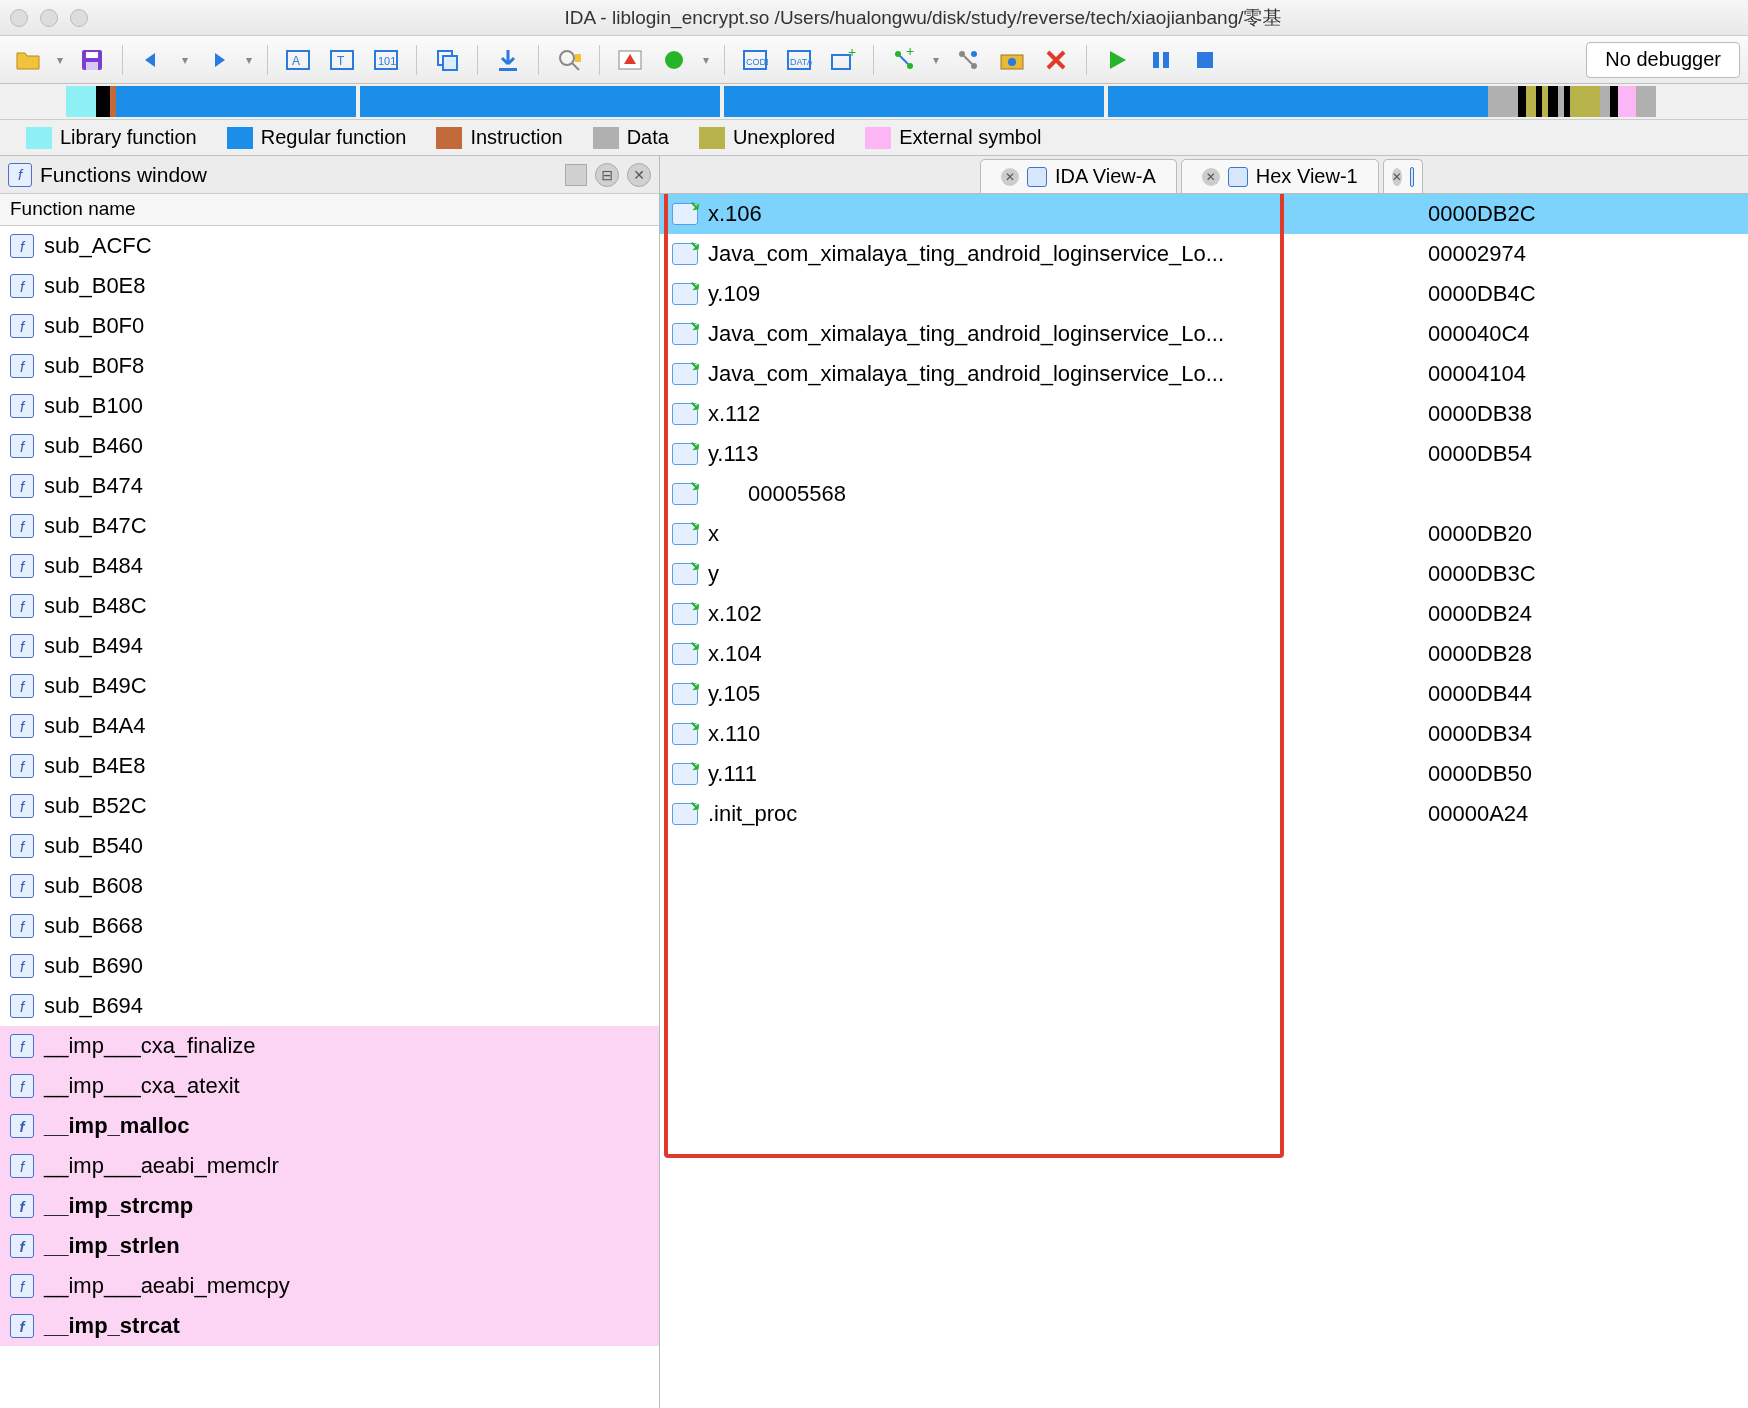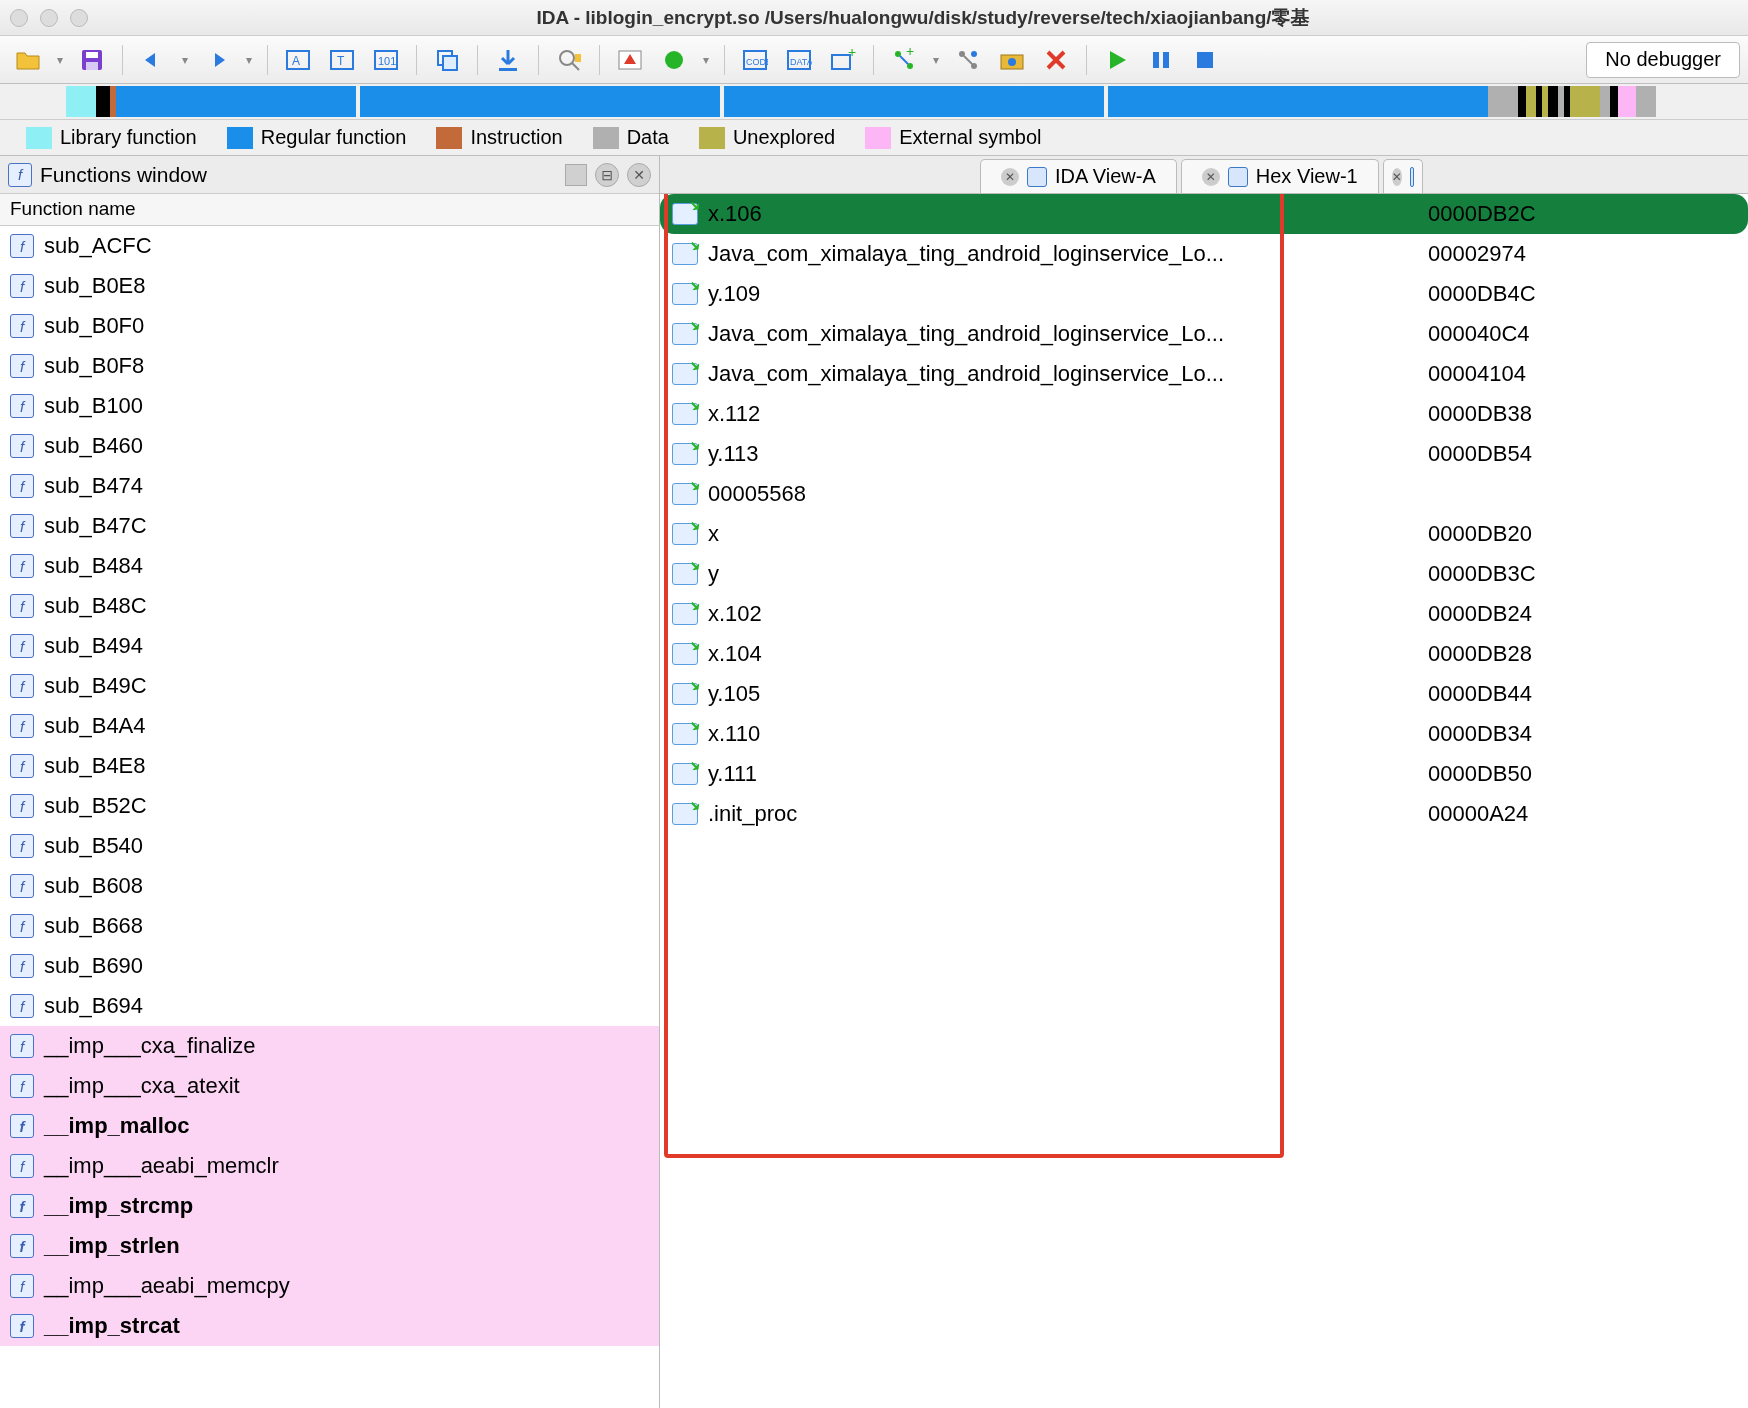--- a/index.html
+++ b/index.html
@@ -21,21 +21,21 @@
   align-items: center;
   padding: 0 10px;
   border-bottom: 1px solid #ccc;
 }
 .traffic { display: flex; gap: 12px; margin-right: 20px; }
 .traffic span {
   width: 18px; height: 18px; border-radius: 50%;
   background: #ddd; border: 1px solid #bbb; display: inline-block;
 }
 .title-text {
-  flex: 1; text-align: center; font-size: 19px; font-weight: 700; color: #333;
+  flex: 1; text-align: center; font-size: 19px; font-weight: 400; color: #333;
   white-space: nowrap; overflow: hidden;
 }
 
 
 .toolbar {
   height: 48px;
   background: linear-gradient(#fbfbfb,#ececec);
   border-bottom: 1px solid #bfbfbf;
   display: flex;
   align-items: center;
@@ -114,25 +114,25 @@
   height:32px; display:flex; border-bottom:1px solid #ccc; background:#f6f6f6; font-size:19px;
 }
 .hcol { padding:4px 14px; border-right:1px solid #ddd; }
 .hcol.name { flex:1; }
 .hcol.addr { width:200px; }
 .hcol.ord { width:120px; }
 .datalist { flex:1; overflow:auto; position:relative; }
 .data-row {
   height:40px; display:flex; align-items:center; font-size:22px;
 }
-.data-row.sel { background:#15803d;border-radius:14px; }
+.data-row.sel { background:#7dd3fc; }
 .data-row .cic { width:26px;height:22px;margin-left:12px;margin-right:10px;border:1px solid #5a9de0;background:#e4f0ff;position:relative;border-radius:3px; }
 .data-row .cic::after { content:""; position:absolute; right:-3px; top:-3px; width:10px;height:10px;background:#28b428;border-radius:2px; transform:rotate(45deg); clip-path: polygon(0 40%,60% 40%,60% 0,100% 50%,60% 100%,60% 60%,0 60%); }
 .data-row .nm { flex:1; white-space:nowrap; overflow:hidden; text-overflow:ellipsis; }
-.data-row .ad { width:200px; }
+.data-row .ad { width:200px;margin-left:40px; }
 .data-row .or { width:120px; }
 
 .redbox {
   position:absolute; border:4px solid #e03a2a; pointer-events:none;
   left:4px; top:-10px; width:620px; height:974px; border-radius:4px;
 }
 
 
 svg { display:block; }
 </style>

